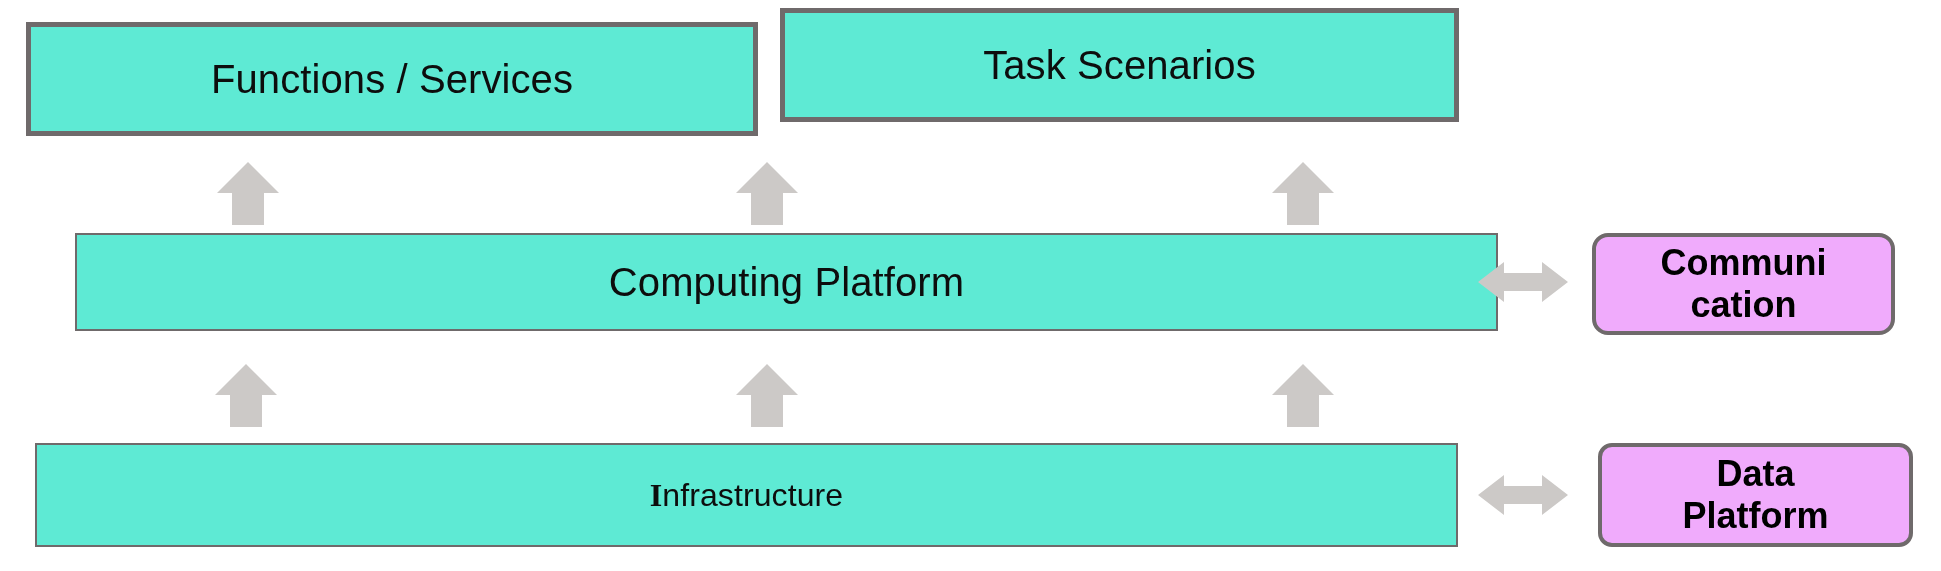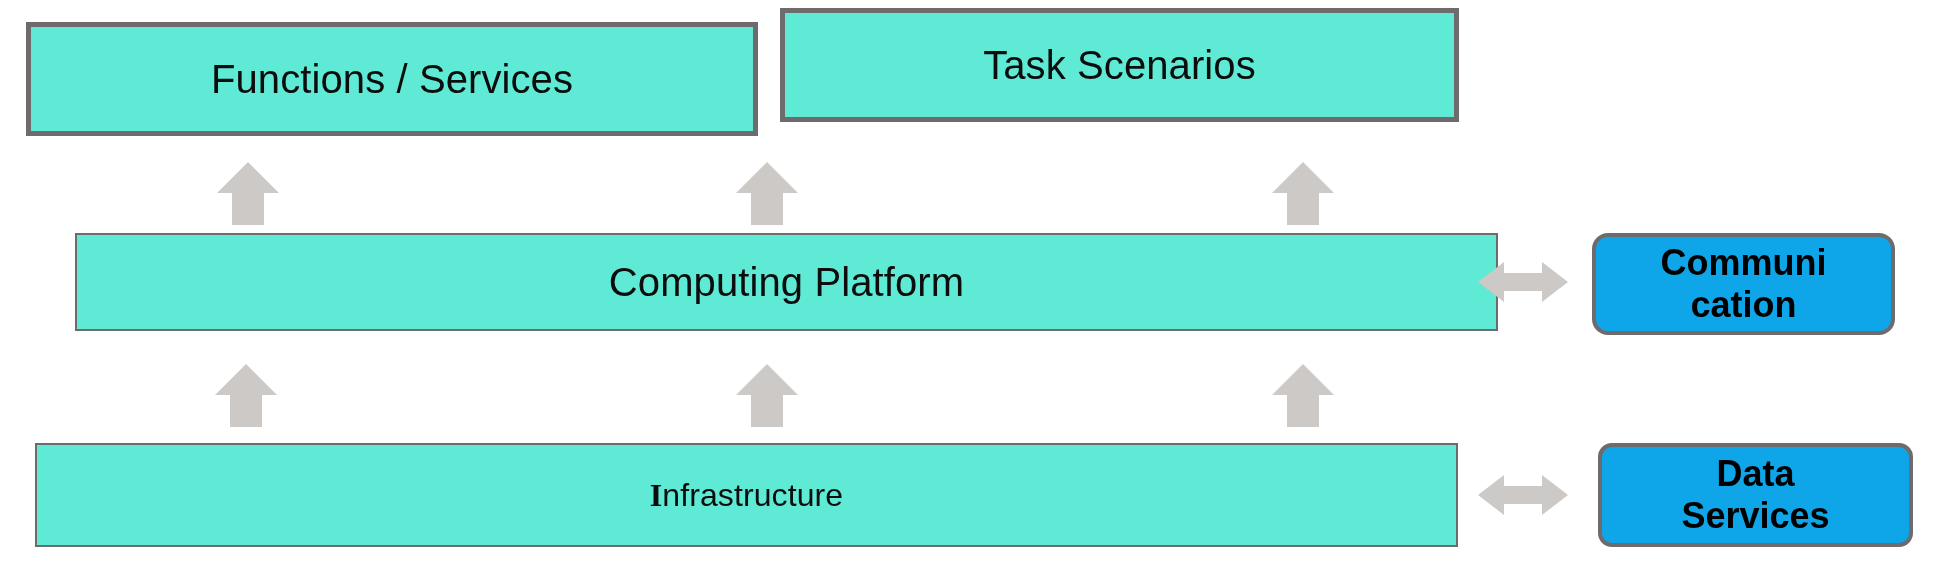--- a/index.html
+++ b/index.html
@@ -61,21 +61,21 @@
   
   #box-infrastructure .glyph-i {
     font-family: "Liberation Serif", serif;
     font-weight: 700;
   }
 
   
   .side-box {
     position: absolute;
     box-sizing: border-box;
-    background: #0ea5e9;
+    background: #f0abfc;
     border: 4px solid #6f6a6b;
     border-radius: 16px;
     display: flex;
     flex-direction: column;
     align-items: center;
     justify-content: center;
     color: #000000;
     font-weight: 700;
     font-size: 36px;
     line-height: 1.16;
@@ -164,21 +164,21 @@
       <polygon points="32,0 63,31 48,31 48,63 16,63 16,31 1,31" fill="#ccc9c7"></polygon>
     </svg>
   </div>
 
   <div class="layer-box" id="box-infrastructure">
     <span><span class="glyph-i">I</span><span>nfrastructure</span></span>
   </div>
 
   <div class="side-box" id="box-sandbox">
     <span>Data</span>
-    <span>Services</span>
+    <span>Platform</span>
   </div>
 
   <div class="lr-arrow" style="left:1478px; top:471px;">
     <svg width="90" height="48" viewBox="0 0 90 48" aria-hidden="true">
       <polygon points="0,24 26,4 26,15 64,15 64,4 90,24 64,44 64,33 26,33 26,44" fill="#ccc9c7"></polygon>
     </svg>
   </div>
 
 </div>
 

